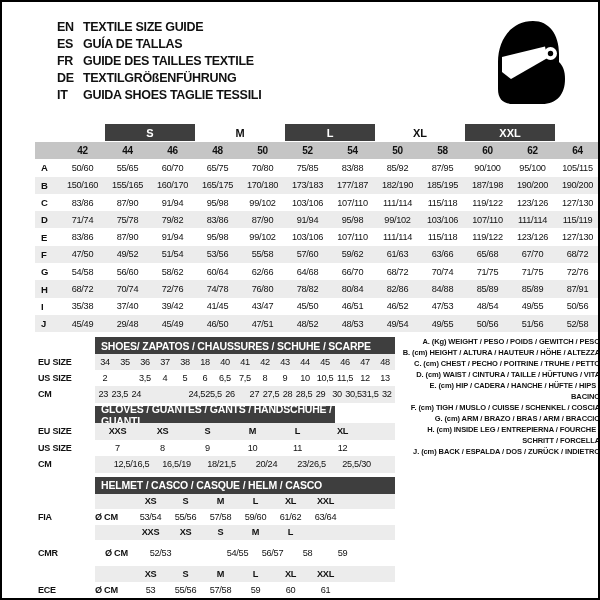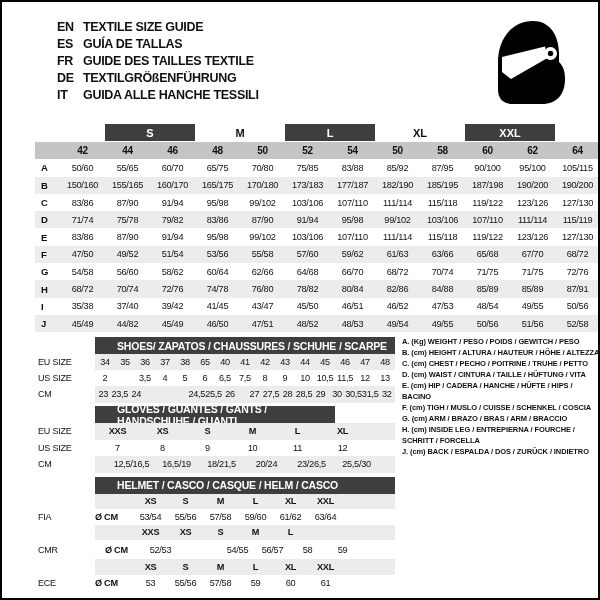--- a/index.html
+++ b/index.html
@@ -21,29 +21,29 @@
   .numrow .vcell{font-weight:700;font-size:10px;}
   .stripe{background:#ececec;}
   .gspacer1{width:70px;}
   .gspacer2{width:45px;}
   .gcell{width:90px;display:flex;align-items:center;justify-content:center;
          font-weight:700;font-size:11px;margin-bottom:1px;}
   .gcell.dark{background:#3e3e3e;color:#fff;}
   
   .sect{position:absolute;left:36px;width:357px;}
   .srow{display:flex;align-items:stretch;}
-  .slabel{width:57px;display:flex;align-items:center;font-weight:400;font-size:9px;letter-spacing:-0.2px;}
+  .slabel{width:57px;display:flex;align-items:center;font-weight:700;font-size:9px;letter-spacing:-0.2px;}
   .scontent{width:300px;display:flex;align-items:center;}
   .bar{height:17px;background:#3e3e3e;color:#fff;font-weight:700;font-size:10.5px;
-       display:flex;align-items:center;padding-left:22px;box-sizing:border-box;letter-spacing:-0.2px;}
+       display:flex;align-items:center;padding-left:6px;box-sizing:border-box;letter-spacing:-0.2px;}
   .cell{text-align:center;font-size:9.2px;font-weight:400;letter-spacing:-0.3px;white-space:nowrap;}
   .cell.b{font-weight:700;}
   .filler{flex:1;}
   
-  .legend{position:absolute;left:400px;top:334px;width:198px;}
+  .legend{position:absolute;left:400px;top:334px;width:198px;text-align:right;}
   .legend-item{font-weight:700;font-size:7.5px;line-height:11px;letter-spacing:-0.1px;}
 </style>
 </head>
 <body>
 
 <div class="page">
 
   <div class="langs">
     <div class="lang-line">
       <span class="lang-code">EN</span>
@@ -56,21 +56,21 @@
     <div class="lang-line">
       <span class="lang-code">FR</span>
       <span>GUIDE DES TAILLES TEXTILE</span>
     </div>
     <div class="lang-line">
       <span class="lang-code">DE</span>
       <span>TEXTILGRÖßENFÜHRUNG</span>
     </div>
     <div class="lang-line">
       <span class="lang-code">IT</span>
-      <span>GUIDA ALLE HANCHE TESSILI</span>
+      <span>GUIDA SHOES TAGLIE TESSILI</span>
     </div>
   </div>
 
   <div class="logo">
     <svg viewBox="0 0 80 92" width="80" height="92">
       <path d="M43 5 C21 5 8 24 8 46 L8 73 C8 83 13 88 23 88 L52 88 C67 88 75 78 75 63
                C75 55 73 50 69 46 L69 38 C69 18 59 5 43 5 Z" fill="#000"></path>
       <polygon points="12,41 55,30.5 57.5,42 21,63 12,56" fill="#fff"></polygon>
       <circle cx="60.5" cy="37.5" r="6.5" fill="#fff"></circle>
       <circle cx="60.5" cy="37.5" r="2.7" fill="#000"></circle>
@@ -233,21 +233,21 @@
         <div class="vcell">46/51</div>
         <div class="vcell">46/52</div>
         <div class="vcell">47/53</div>
         <div class="vcell">48/54</div>
         <div class="vcell">49/55</div>
         <div class="vcell">50/56</div>
       </div>
       <div class="trow stripe">
         <div class="lcell">J</div>
         <div class="vcell">45/49</div>
-        <div class="vcell">44/82</div>
+        <div class="vcell">29/48</div>
         <div class="vcell">45/49</div>
         <div class="vcell">46/50</div>
         <div class="vcell">47/51</div>
         <div class="vcell">48/52</div>
         <div class="vcell">48/53</div>
         <div class="vcell">49/54</div>
         <div class="vcell">49/55</div>
         <div class="vcell">50/56</div>
         <div class="vcell">51/56</div>
         <div class="vcell">52/58</div>
@@ -262,21 +262,21 @@
         </div>
       </div>
       <div class="srow" style="height: 16.2px;">
         <div class="slabel">EU SIZE</div>
         <div class="scontent" style="background: rgb(236, 236, 236);">
           <div class="cell" style="width: 20px;">34</div>
           <div class="cell" style="width: 20px;">35</div>
           <div class="cell" style="width: 20px;">36</div>
           <div class="cell" style="width: 20px;">37</div>
           <div class="cell" style="width: 20px;">38</div>
-          <div class="cell" style="width: 20px;">65</div>
+          <div class="cell" style="width: 20px;">18</div>
           <div class="cell" style="width: 20px;">40</div>
           <div class="cell" style="width: 20px;">41</div>
           <div class="cell" style="width: 20px;">42</div>
           <div class="cell" style="width: 20px;">43</div>
           <div class="cell" style="width: 20px;">44</div>
           <div class="cell" style="width: 20px;">45</div>
           <div class="cell" style="width: 20px;">46</div>
           <div class="cell" style="width: 20px;">47</div>
           <div class="cell" style="width: 20px;">48</div>
         </div>
@@ -407,21 +407,21 @@
           <div class="cell" style="width: 38px;"></div>
           <div class="cell b" style="width: 35px;">XXS</div>
           <div class="cell b" style="width: 35px;">XS</div>
           <div class="cell b" style="width: 35px;">S</div>
           <div class="cell b" style="width: 35px;">M</div>
           <div class="cell b" style="width: 35px;">L</div>
           <div class="cell b" style="width: 35px;"></div>
           <div class="filler"></div>
         </div>
       </div>
-      <div class="srow" style="height: 19px; gap: 37px;">
+      <div class="srow" style="height: 26px; gap: 37px;">
         <div class="slabel">CMR</div>
         <div class="scontent">
           <div class="cell b" style="width: 38px; text-align: left;">Ø CM</div>
           <div class="cell" style="width: 35px;">52/53</div>
           <div class="cell" style="width: 35px; margin-left: 42px;">54/55</div>
           <div class="cell" style="width: 35px;">56/57</div>
           <div class="cell" style="width: 35px;">58</div>
           <div class="cell" style="width: 35px;">59</div>
           <div class="cell" style="width: 35px;"></div>
           <div class="filler"></div>

